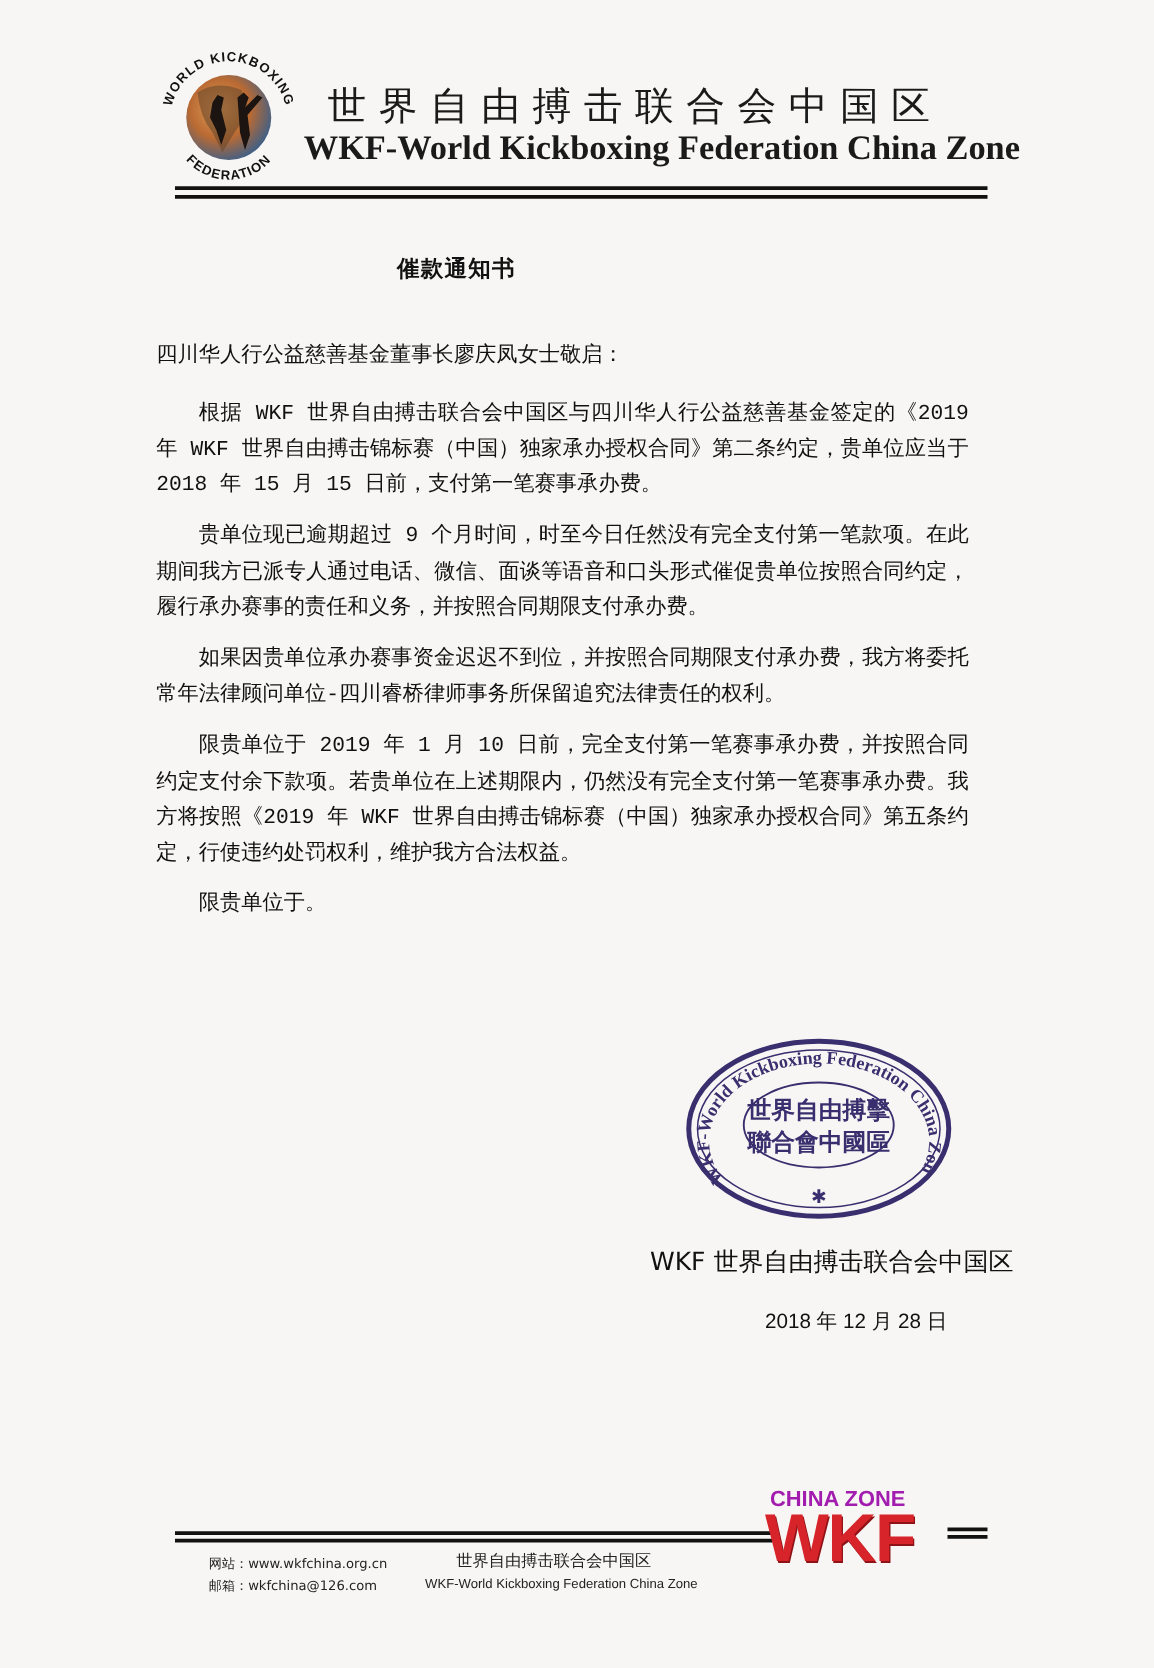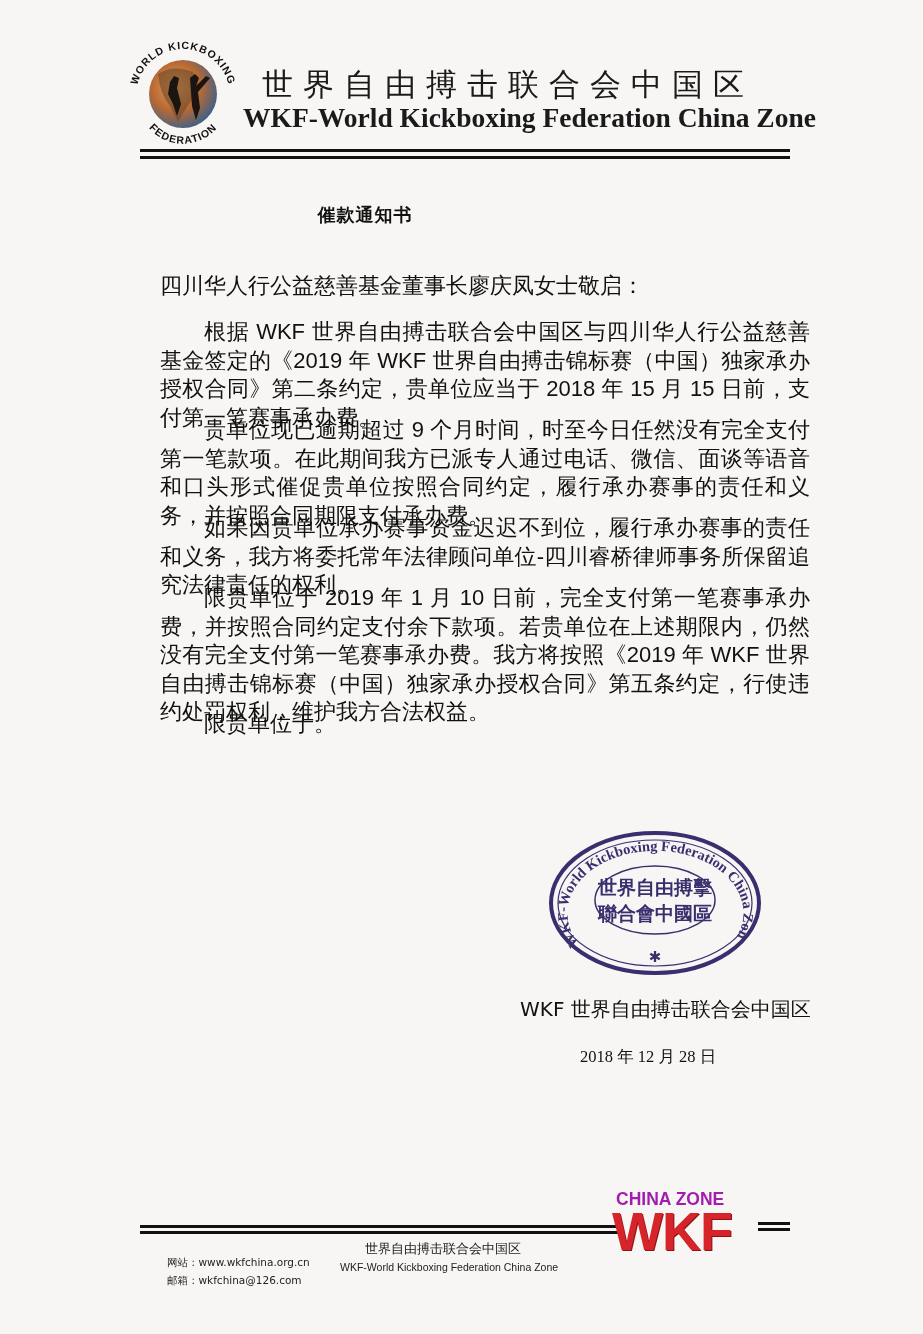--- a/index.html
+++ b/index.html
@@ -20,40 +20,40 @@
     .hdr-en {
       left: 243px; top: 102px; font-family: "Liberation Serif", serif;
       font-weight: bold; font-size: 27.5px; color: #1a1a1a; white-space: nowrap;
     }
     .dbl-line { height: 3px; background: #111; }
     .title {
       left: 0; width: 730px; top: 203px; text-align: center;
       font-family: "DejaVu Sans", sans-serif; font-size: 18px; font-weight: bold; letter-spacing: 1px;
     }
     .body-text {
-      left: 160px; width: 650px; font-size: 22px; line-height: 28.5px;
-      font-family: Liberation Sans, sans-serif; text-align: justify;
+      left: 125px; width: 650px; font-size: 17px; line-height: 28.5px;
+      font-family: Liberation Mono, monospace; text-align: justify;
     }
     .para { text-indent: 2em; margin: 0; }
     .salutation { top: 272px; }
     .p1 { top: 318px; }
     .p2 { top: 416px; }
     .p3 { top: 514px; }
     .p4 { top: 584px; }
     .p5 { top: 710px; }
     .stamp { left: 545px; top: 828px; width: 220px; height: 150px; }
     .sign-org {
       left: 520px; top: 996px; font-size: 20px; font-family: "DejaVu Sans", sans-serif; white-space: nowrap;
     }
     .sign-date {
-      left: 580px; top: 1046px; font-size: 16.5px; font-family: Liberation Serif, serif; white-space: nowrap;
+      left: 612px; top: 1046px; font-size: 16.5px; font-family: Liberation Sans, sans-serif; white-space: nowrap;
     }
     .ft-line { height: 2.5px; background: #111; }
     .ft-small {
-      font-family: "DejaVu Sans", sans-serif; font-size: 10.5px; white-space: nowrap; color: #222; margin-top: 12px;
+      font-family: "DejaVu Sans", sans-serif; font-size: 10.5px; white-space: nowrap; color: #222;
     }
     .ft-center-cn {
       left: 365px; top: 1240px; font-family: "DejaVu Sans", sans-serif; font-size: 13px; color: #222; white-space: nowrap;
     }
     .ft-center-en {
       left: 340px; top: 1261px; font-family: "Liberation Sans", sans-serif; font-size: 10.5px; color: #222; white-space: nowrap;
     }
     .wkf-big {
       left: 612px; top: 1204px; font-family: "Liberation Sans", sans-serif; font-weight: bold;
       font-size: 54px; color: #d6242a; letter-spacing: -1px; line-height: 54px;
@@ -101,21 +101,21 @@
 
 <div class="abs body-text salutation">四川华人行公益慈善基金董事长廖庆凤女士敬启：</div>
 
 <div class="abs body-text p1">
   <p class="para">根据 WKF 世界自由搏击联合会中国区与四川华人行公益慈善基金签定的《2019 年 WKF 世界自由搏击锦标赛（中国）独家承办授权合同》第二条约定，贵单位应当于 2018 年 15 月 15 日前，支付第一笔赛事承办费。</p>
 </div>
 <div class="abs body-text p2">
   <p class="para">贵单位现已逾期超过 9 个月时间，时至今日任然没有完全支付第一笔款项。在此期间我方已派专人通过电话、微信、面谈等语音和口头形式催促贵单位按照合同约定，履行承办赛事的责任和义务，并按照合同期限支付承办费。</p>
 </div>
 <div class="abs body-text p3">
-  <p class="para">如果因贵单位承办赛事资金迟迟不到位，履行承办赛事的责任和义务，我方将委托常年法律顾问单位-四川睿桥律师事务所保留追究法律责任的权利。</p>
+  <p class="para">如果因贵单位承办赛事资金迟迟不到位，并按照合同期限支付承办费，我方将委托常年法律顾问单位-四川睿桥律师事务所保留追究法律责任的权利。</p>
 </div>
 <div class="abs body-text p4">
   <p class="para">限贵单位于 2019 年 1 月 10 日前，完全支付第一笔赛事承办费，并按照合同约定支付余下款项。若贵单位在上述期限内，仍然没有完全支付第一笔赛事承办费。我方将按照《2019 年 WKF 世界自由搏击锦标赛（中国）独家承办授权合同》第五条约定，行使违约处罚权利，维护我方合法权益。</p>
 </div>
 <div class="abs body-text p5">
   <p class="para">限贵单位于。</p>
 </div>
 
 <div class="abs stamp">
   <svg width="220" height="150" viewBox="0 0 220 150">

